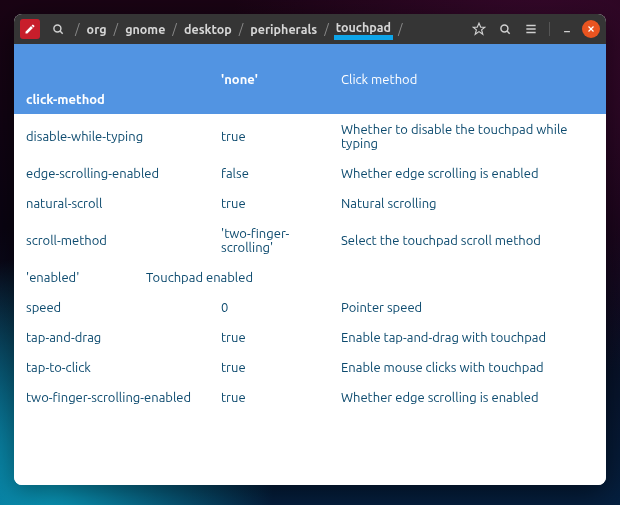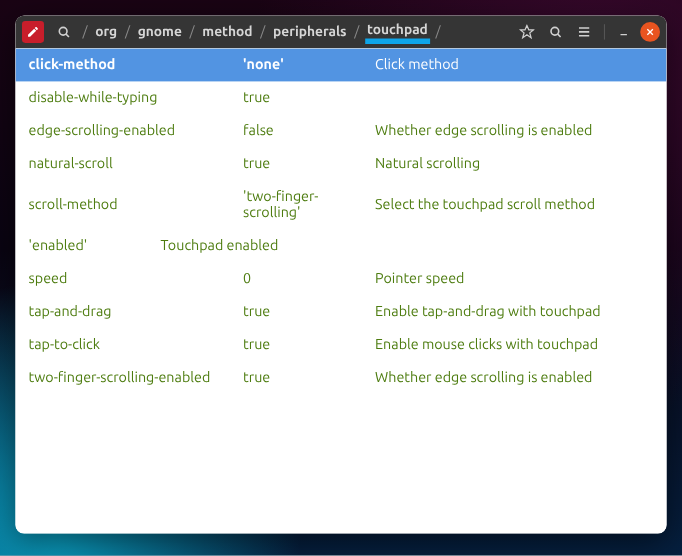--- a/index.html
+++ b/index.html
@@ -104,31 +104,31 @@
   .win-btn svg { width: 10px; height: 10px; }
 
   .content {
     flex: 1;
     background: #fff;
     overflow: auto;
   }
   .row {
     display: flex;
     padding: 8px 10px 8px 12px;
-    color: #4d7c0f;
+    color: #0c4a6e;
     align-items: center;
   }
   .row .col-key   { width: 195px; }
   .row .col-value { width: 120px; }
   .row .col-desc  { flex: 1; }
   .row.selected {
     background: #5294e2;
     color: #ffffff;
   }
-  .row.selected .col-key { font-weight: 600; }
+  .row.selected .col-key { font-weight: 600; margin-top: 40px; }
   .row.selected .col-value { font-weight: 600; }
 
 </style>
 </head>
 <body>
 
 <div class="window">
 
   <div class="header">
     <span class="app-icon">
@@ -142,21 +142,21 @@
           <line x1="20" y1="20" x2="15.5" y2="15.5"></line>
         </svg>
     </span>
 
     <div class="breadcrumb">
       <span class="sep">/</span>
       <span class="crumb">org</span>
       <span class="sep">/</span>
       <span class="crumb">gnome</span>
       <span class="sep">/</span>
-      <span class="crumb">method</span>
+      <span class="crumb">desktop</span>
       <span class="sep">/</span>
       <span class="crumb">peripherals</span>
       <span class="sep">/</span>
       <span class="crumb current">touchpad</span>
       <span class="sep">/</span>
     </div>
 
     <div class="right-icons">
       <span class="icon-btn">
         <svg viewBox="0 0 24 24" fill="none" stroke="currentColor" stroke-width="2">
@@ -194,20 +194,21 @@
   <div class="content" id="settings-list">
 
   <div class="row selected">
         <div class="col-key">click-method</div>
         <div class="col-value">'none'</div>
         <div class="col-desc">Click method</div>
       </div>
       <div class="row">
         <div class="col-key">disable-while-typing</div>
         <div class="col-value">true</div>
+        <div class="col-desc">Whether to disable the touchpad while typing</div>
       </div>
       <div class="row">
         <div class="col-key">edge-scrolling-enabled</div>
         <div class="col-value">false</div>
         <div class="col-desc">Whether edge scrolling is enabled</div>
       </div>
       <div class="row">
         <div class="col-key">natural-scroll</div>
         <div class="col-value">true</div>
         <div class="col-desc">Natural scrolling</div>

